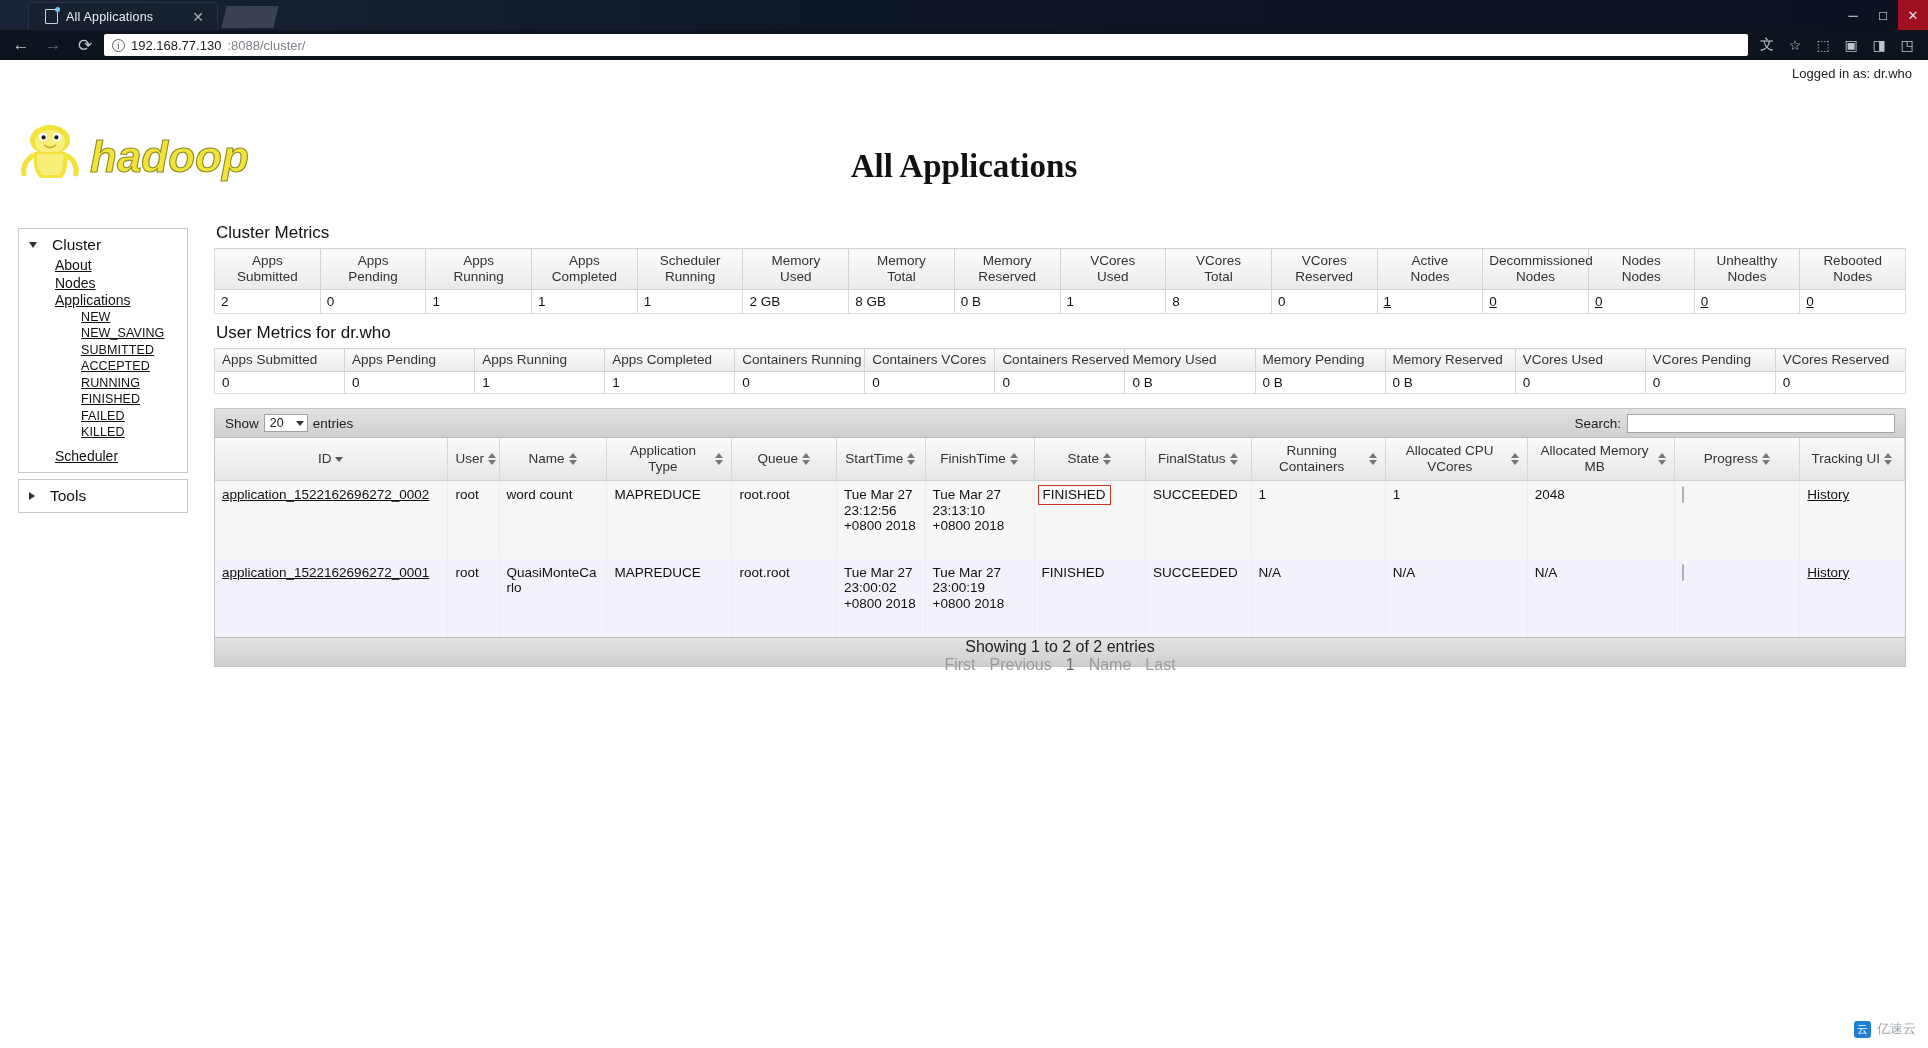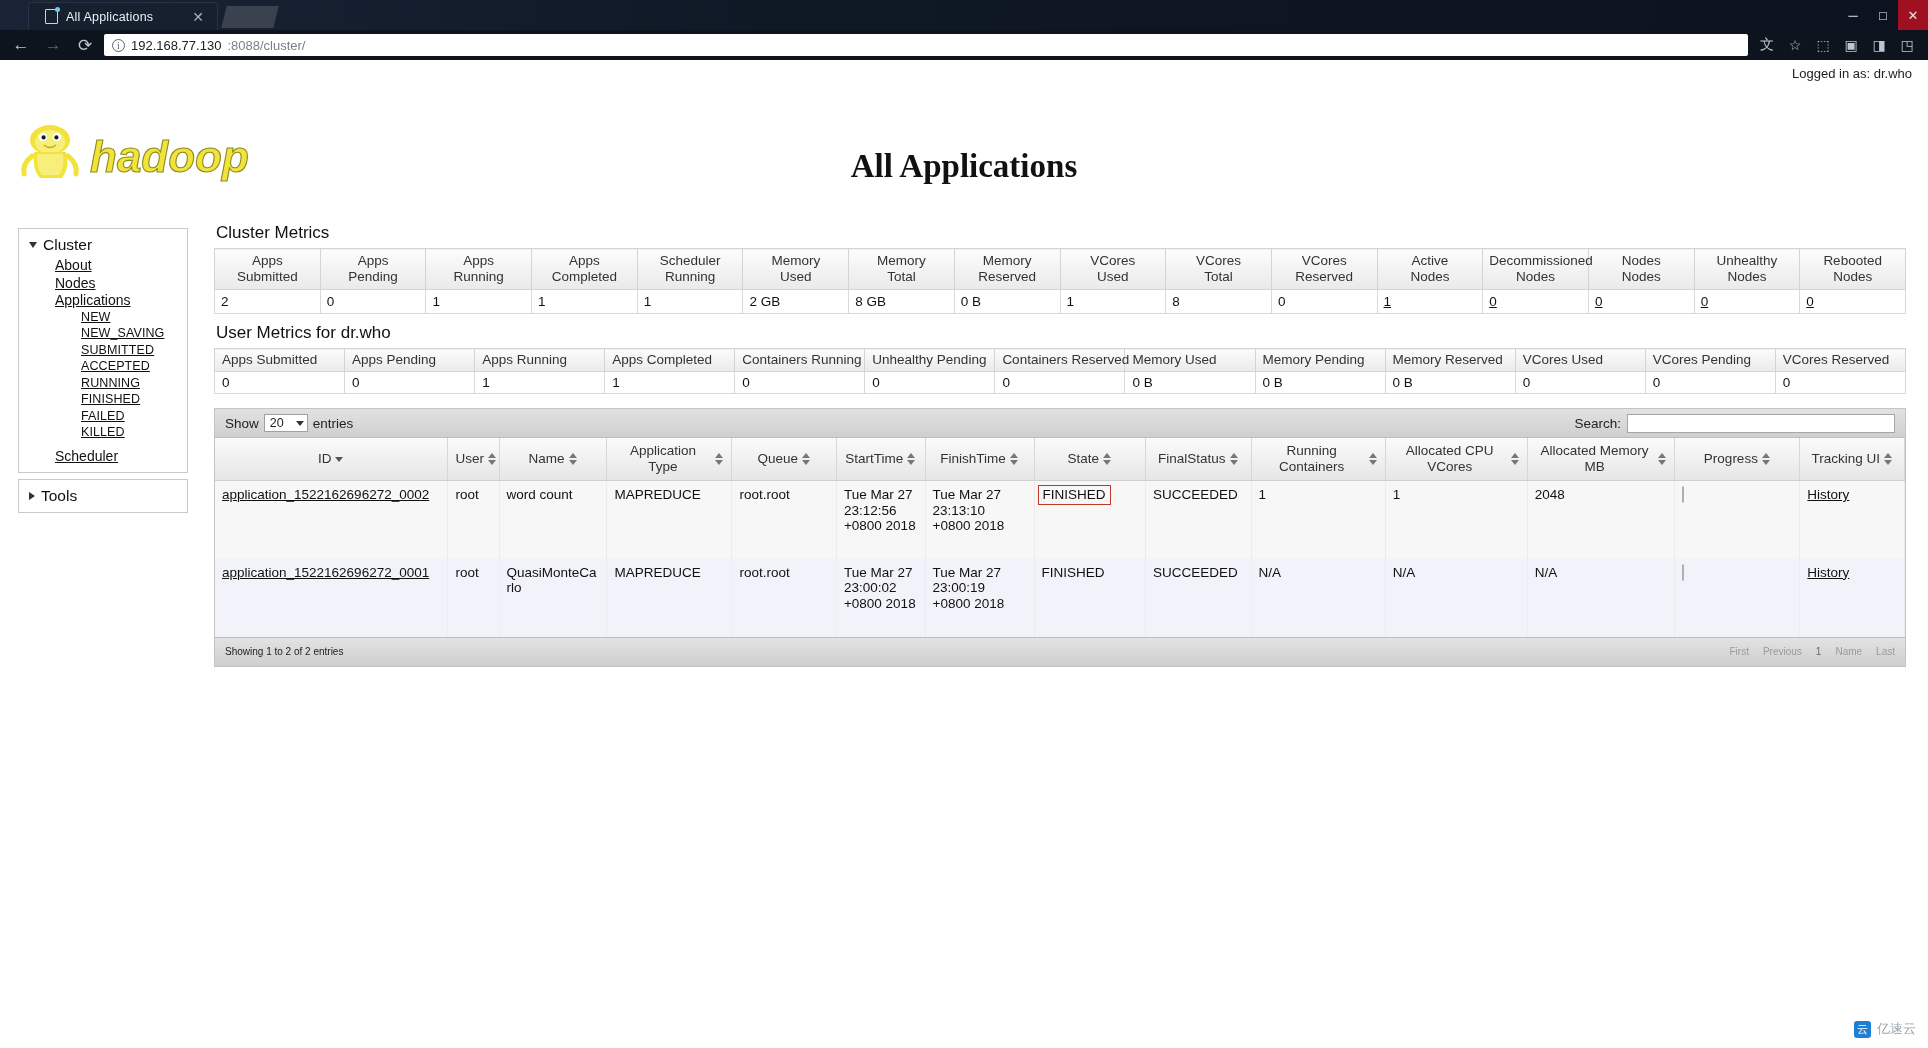--- a/index.html
+++ b/index.html
@@ -162,21 +162,21 @@
   .side-box {
     border: 1px solid #c9c9c9;
     background: #fff;
     padding: 5px 0 7px 0;
     margin-bottom: 6px;
   }
   .side-head {
     font-size: 15.5px;
     color: #111;
     padding: 2px 8px 3px 10px;
-    display: flex; align-items: center; gap: 6px;
+    display: flex; align-items: center; gap: 15px;
   }
   .caret-down {
     width: 0; height: 0;
     border-left: 4.5px solid transparent;
     border-right: 4.5px solid transparent;
     border-top: 6px solid #333;
   }
   .caret-right {
     width: 0; height: 0;
     border-top: 4.5px solid transparent;
@@ -366,22 +366,23 @@
   }
   .state-box-cell {
     position: relative;
   }
   .dt-bottom {
     background: linear-gradient(to bottom, #e2e2e2, #cfcfcf);
     border-top: 1px solid #bdbdbd;
     height: 29px;
     display: flex; align-items: center; justify-content: space-between;
     padding: 0 10px;
-    font-size: 10px;
+    font-size: 16px;
     color: #222;
+    flex-direction: column;
   }
   .dt-paging { display: flex; align-items: center; gap: 14px; color: #9a9a9a; }
   .dt-paging .pg-current { color: #6a6a6a; }
 
   
   .watermark {
     position: absolute;
     right: 12px; bottom: 10px;
     display: flex; align-items: center; gap: 6px;
     color: #9aa3ad;
@@ -547,21 +548,21 @@
     <div class="section-title">User Metrics for dr.who</div>
 
     <table class="metrics usermetrics">
       <thead>
         <tr>
           <th>Apps Submitted</th>
           <th>Apps Pending</th>
           <th>Apps Running</th>
           <th>Apps Completed</th>
           <th>Containers Running</th>
-          <th>Unhealthy Pending</th>
+          <th>Containers VCores</th>
           <th>Containers Reserved</th>
           <th>Memory Used</th>
           <th>Memory Pending</th>
           <th>Memory Reserved</th>
           <th>VCores Used</th>
           <th>VCores Pending</th>
           <th>VCores Reserved</th>
         </tr>
       </thead>
       <tbody>

